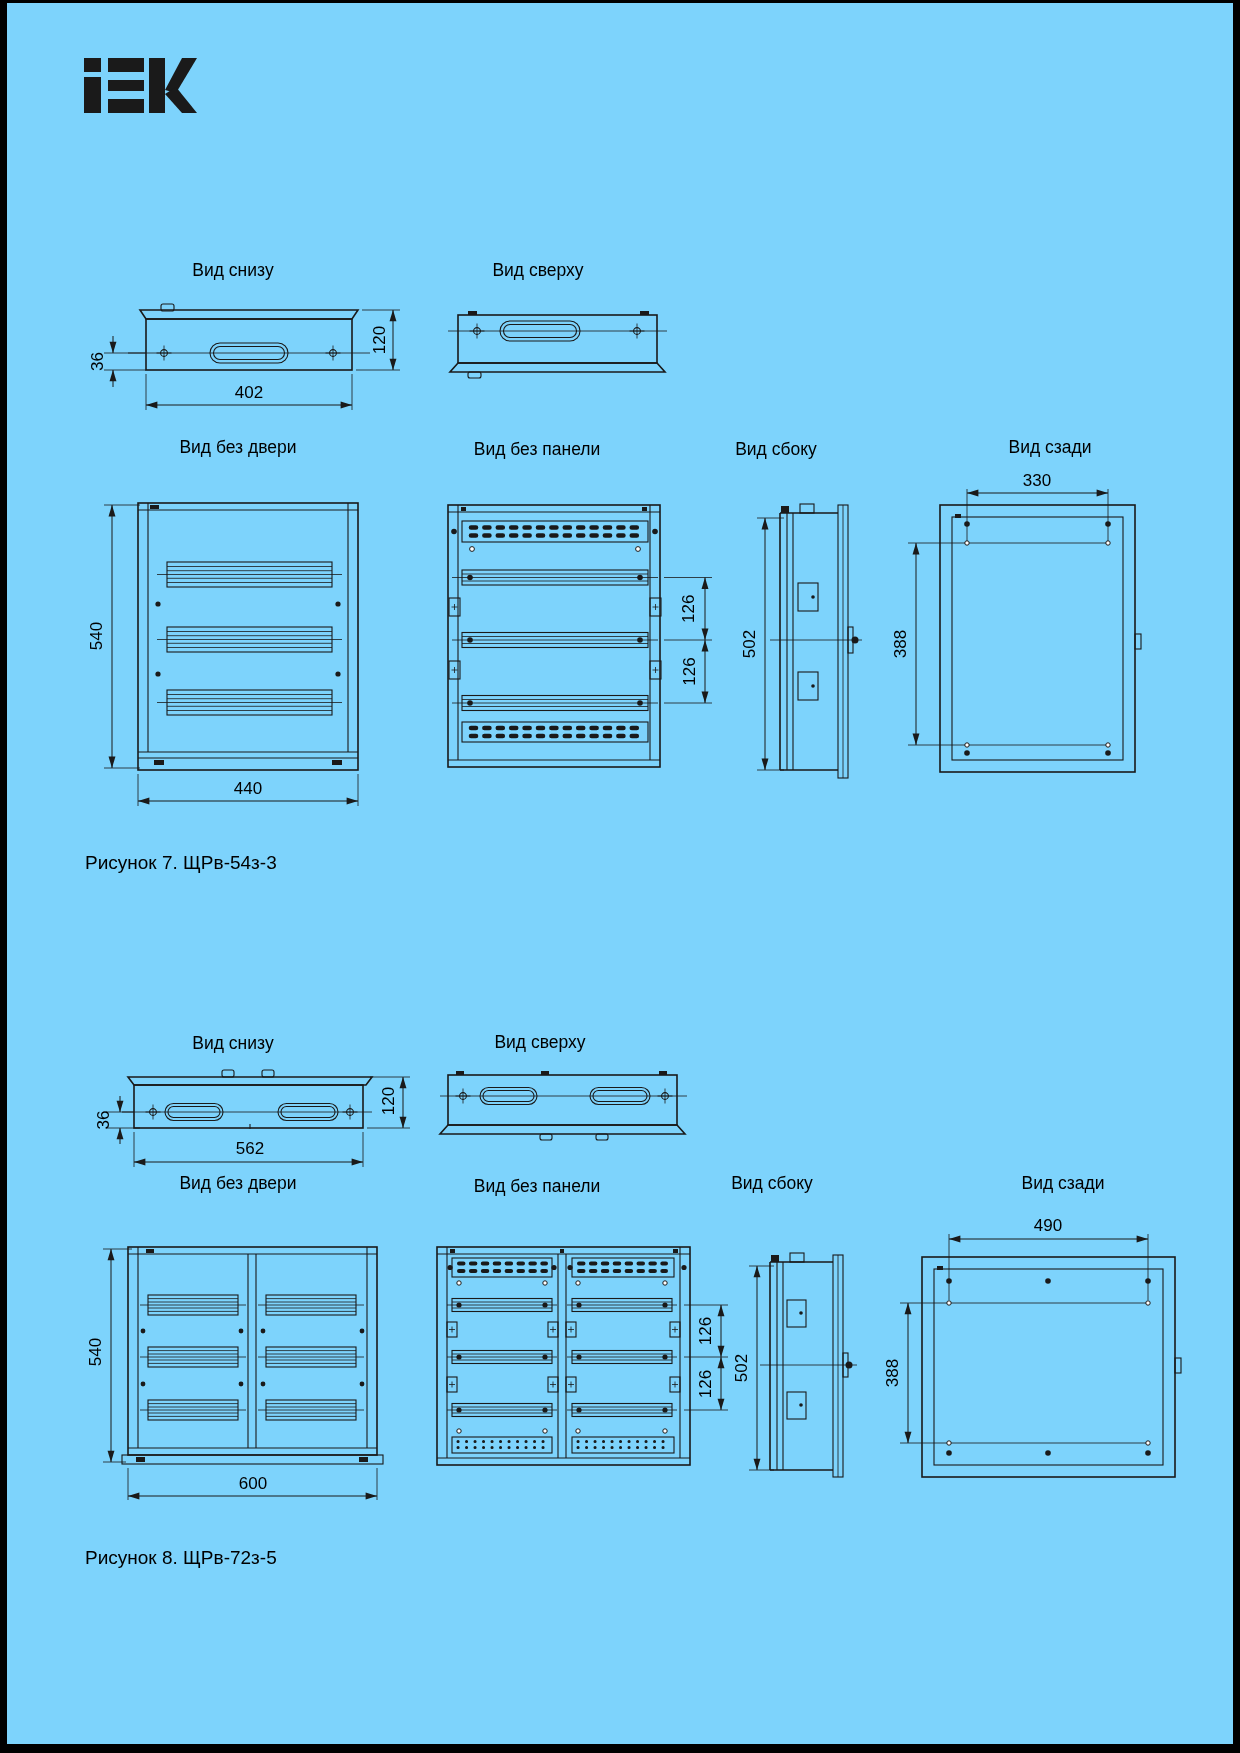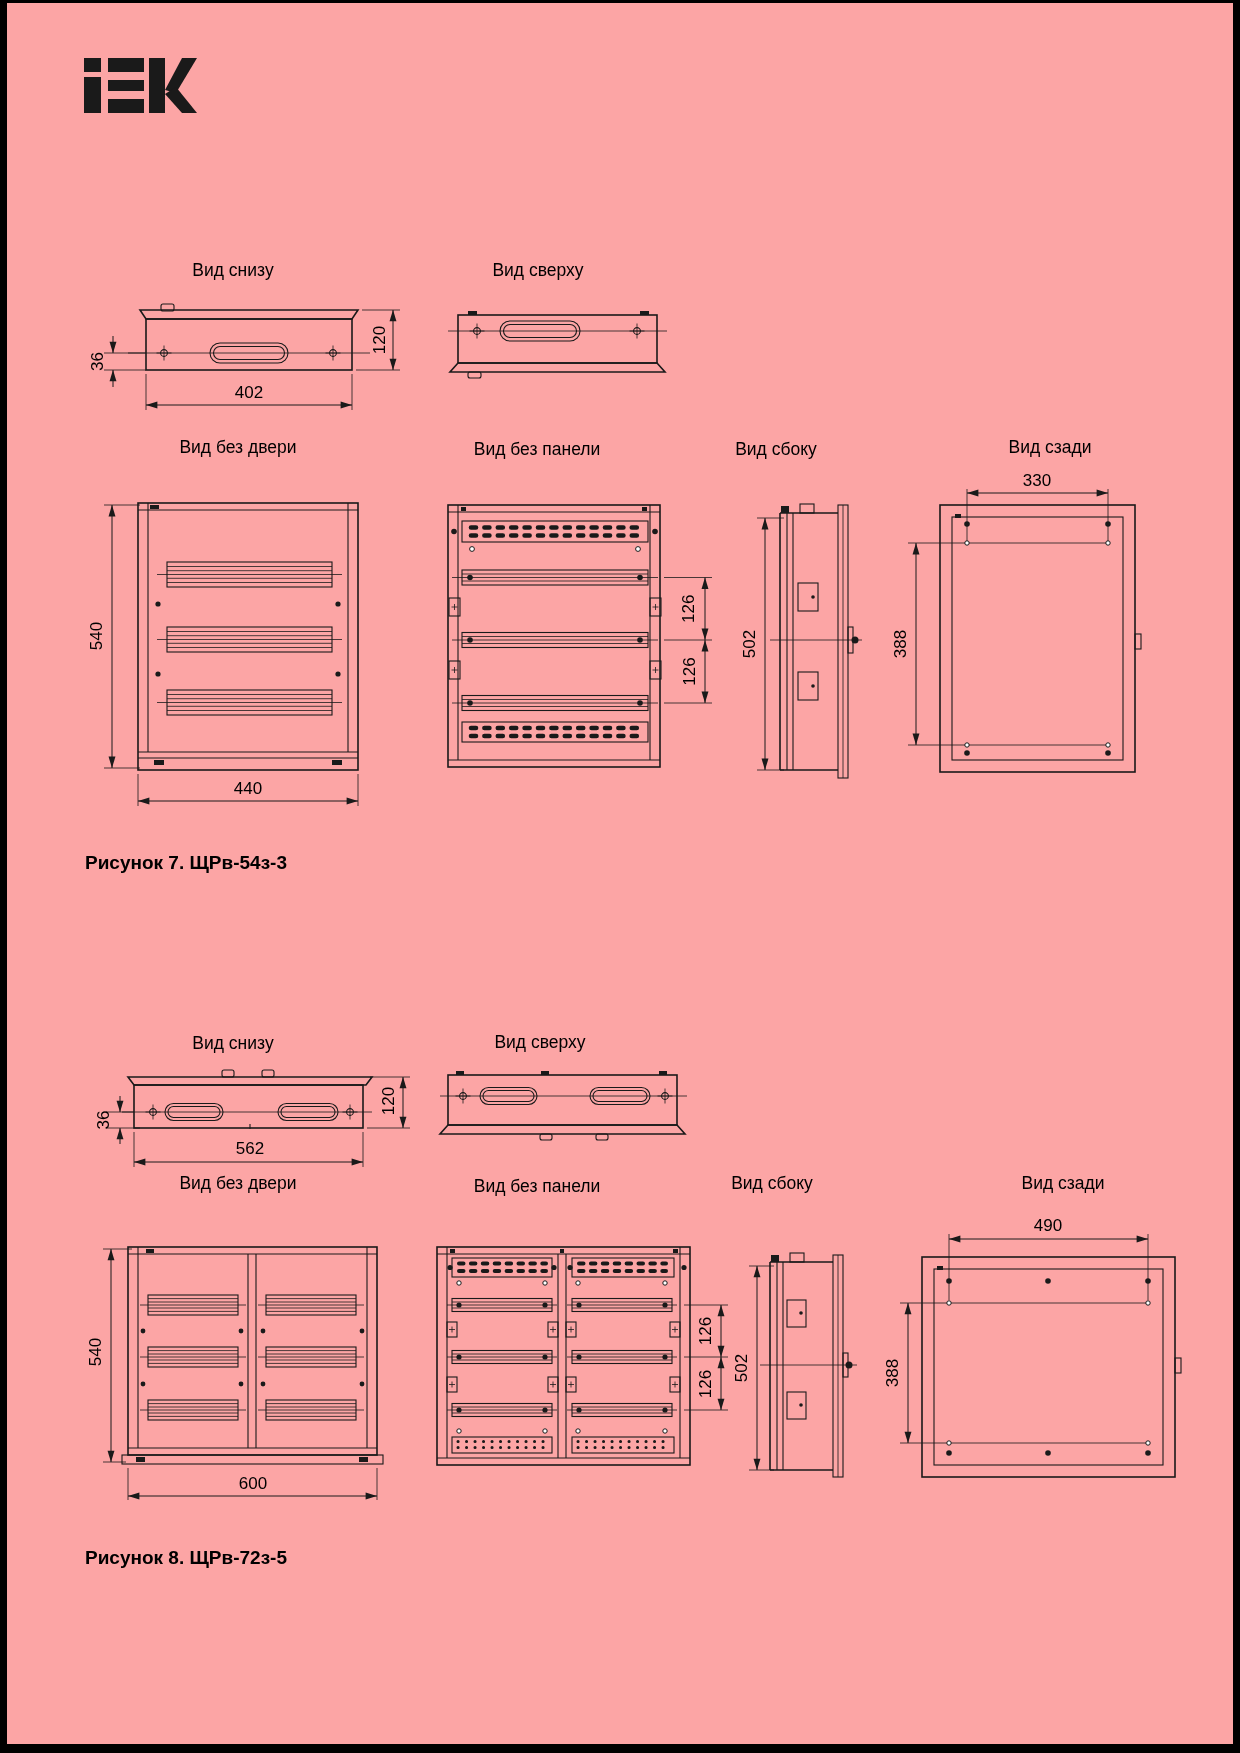--- a/index.html
+++ b/index.html
@@ -1,25 +1,25 @@
 <!DOCTYPE html>
 <html><head>
 <meta charset="utf-8">
 <style>
   html,body{margin:0;padding:0;background:#888;}
-  .page{position:relative;width:1240px;height:1753px;background:#fca5a5;overflow:hidden;
+  .page{position:relative;width:1240px;height:1753px;background:#7dd3fc;overflow:hidden;
         font-family:"Liberation Sans",sans-serif;}
   .bar{position:absolute;background:#000;}
   .bar.top{left:0;top:0;width:1240px;height:3px;}
   .bar.left{left:0;top:0;width:7px;height:1753px;}
   .bar.right{left:1233px;top:0;width:7px;height:1753px;}
   .bar.bottom{left:0;top:1744px;width:1240px;height:9px;}
   svg.fig{position:absolute;left:0;width:1240px;}
   svg.logo{position:absolute;left:80px;top:56px;width:120px;height:60px;}
-  .caption{position:absolute;left:85px;font-size:19px;color:#000;white-space:nowrap;font-weight:bold;}
+  .caption{position:absolute;left:85px;font-size:19px;color:#000;white-space:nowrap;}
   
   .o{fill:none;stroke:#1a1a1a;stroke-width:1.6;}
   .t{fill:none;stroke:#1a1a1a;stroke-width:1.1;}
   .x{fill:none;stroke:#1a1a1a;stroke-width:.8;}
   .d{fill:none;stroke:#1a1a1a;stroke-width:1;}
   .f{fill:#1a1a1a;stroke:none;}
   .tc{fill:#fff;stroke:#1a1a1a;stroke-width:1;}
   .holes{stroke:#1a1a1a;stroke-width:4.6;stroke-dasharray:5 8.4;stroke-linecap:round;fill:none;}
   .holes8{stroke:#1a1a1a;stroke-width:4;stroke-dasharray:4.5 7.4;stroke-linecap:round;fill:none;}
   .dotrow{stroke:#1a1a1a;stroke-width:3;stroke-dasharray:.1 8.4;stroke-linecap:round;fill:none;}

